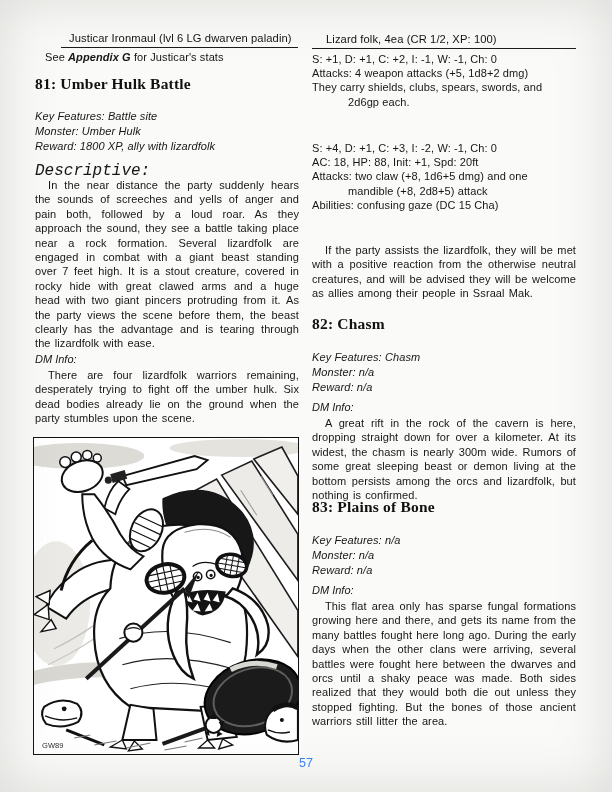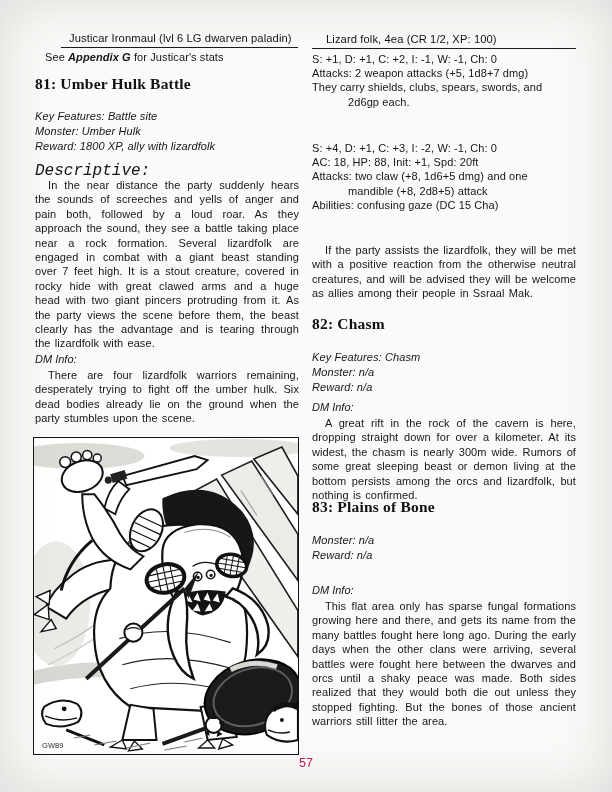--- a/index.html
+++ b/index.html
@@ -35,21 +35,21 @@
   .sb-lines { padding-top:3px; }
   .sb-hang { padding-left:36px; }
   .see-line { font-size:11px; padding-top:3px; letter-spacing:0.1px; }
   .illo-frame {
     position:absolute; left:33px; top:437px; width:266px; height:318px;
     border:1.7px solid #121212; box-sizing:border-box; background:#ffffff;
   }
   .illo-frame svg { display:block; width:100%; height:100%; }
   .page-number {
     position:absolute; left:0; top:756px; width:612px;
-    text-align:center; font-size:12.5px; color:#be185d;
+    text-align:center; font-size:12.5px; color:#3b82f6;
   }
 </style>
 </head>
 <body>
 
 <div class="page">
 
   <div class="abs statblock" style="left:45px; top:32px; width:253px;">
     <div class="sb-header" style="padding-left:8px;margin-left:16px;">Justicar Ironmaul (lvl 6 LG dwarven paladin)</div>
     <div class="see-line"><span>See </span><span class="ital" style="font-weight:bold;">Appendix G</span><span> for Justicar's stats</span></div>
@@ -197,21 +197,21 @@
         <path d="M60,306 l22,-4 M92,309 l24,-5 M130,311 l22,-4 M40,299 l16,-3 M150,303 l18,-4" stroke="#7b7974" stroke-width="1"></path>
       </g>
       <text x="8" y="309" font-size="7.5" fill="#2e2e2e" font-family="Liberation Sans, sans-serif">GW89</text>
     </svg>
   </div>
 
   <div class="abs statblock" style="left:312px; top:33px; width:264px;">
     <div class="sb-header">Lizard folk, 4ea (CR 1/2, XP: 100)</div>
     <div class="sb-lines">
       <div class="sb-line">S: +1, D: +1, C: +2, I: -1, W: -1, Ch: 0</div>
-      <div class="sb-line">Attacks: 2 weapon attacks (+5, 1d8+7 dmg)</div>
+      <div class="sb-line">Attacks: 4 weapon attacks (+5, 1d8+2 dmg)</div>
       <div class="sb-line">They carry shields, clubs, spears, swords, and</div>
       <div class="sb-line sb-hang">2d6gp each.</div>
     </div>
   </div>
 
   <div class="abs statblock" style="left:312px; top:138px; width:264px;">
     <div class="sb-lines">
       <div class="sb-line">S: +4, D: +1, C: +3, I: -2, W: -1, Ch: 0</div>
       <div class="sb-line">AC: 18, HP: 88, Init: +1, Spd: 20ft</div>
       <div class="sb-line">Attacks: two claw (+8, 1d6+5 dmg) and one</div>
@@ -230,20 +230,21 @@
     <div class="meta-line">Reward: n/a</div>
   </div>
 
   <div class="abs ital" style="left:312px; top:401px; font-size:11px;">DM Info:</div>
 
   <div class="abs body-text first-indent" style="left:312px; top:416px; width:264px;">A great rift in the rock of the cavern is here, dropping straight down for over a kilometer.  At its widest, the chasm is nearly 300m wide.  Rumors of some great sleeping beast or demon living at the bottom persists among the orcs and lizardfolk, but nothing is confirmed.</div>
 
   <div class="abs section-heading" style="left:312px; top:498px; width:264px;">83: Plains of Bone</div>
 
   <div class="abs" style="left:312px; top:533px; width:264px;">
+    <div class="meta-line">Key Features: n/a</div>
     <div class="meta-line">Monster: n/a</div>
     <div class="meta-line">Reward: n/a</div>
   </div>
 
   <div class="abs ital" style="left:312px; top:584px; font-size:11px;">DM Info:</div>
 
   <div class="abs body-text first-indent" style="left:312px; top:599px; width:264px;">This flat area only has sparse fungal formations growing here and there, and gets its name from the many battles fought here long ago.  During the early days when the other clans were arriving, several battles were fought here between the dwarves and orcs until a shaky peace was made.  Both sides realized that they would both die out unless they stopped fighting.  But the bones of those ancient warriors still litter the area.</div>
 
   <div class="page-number">57</div>
 

